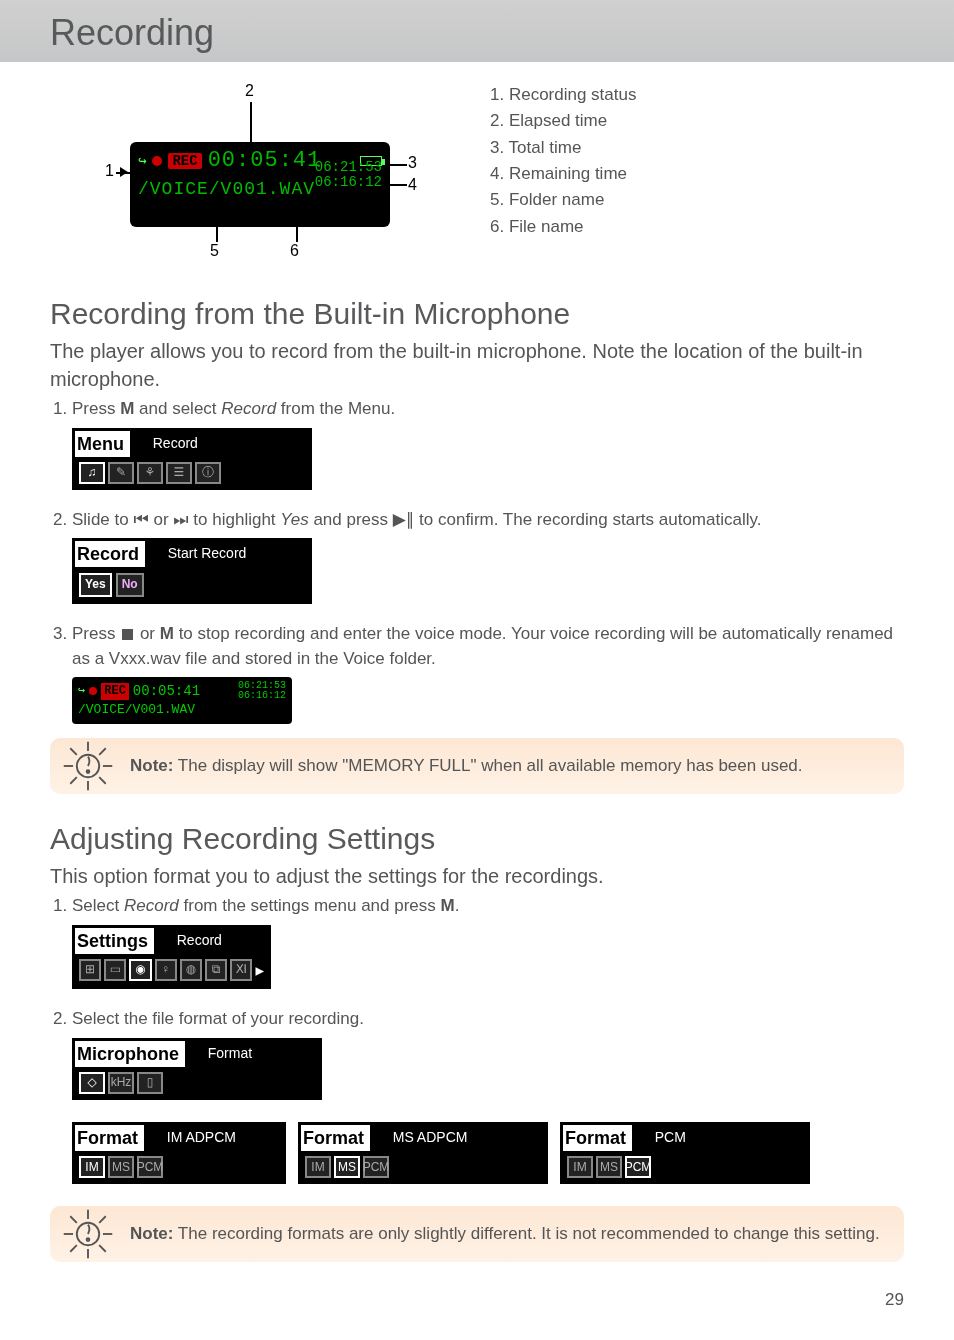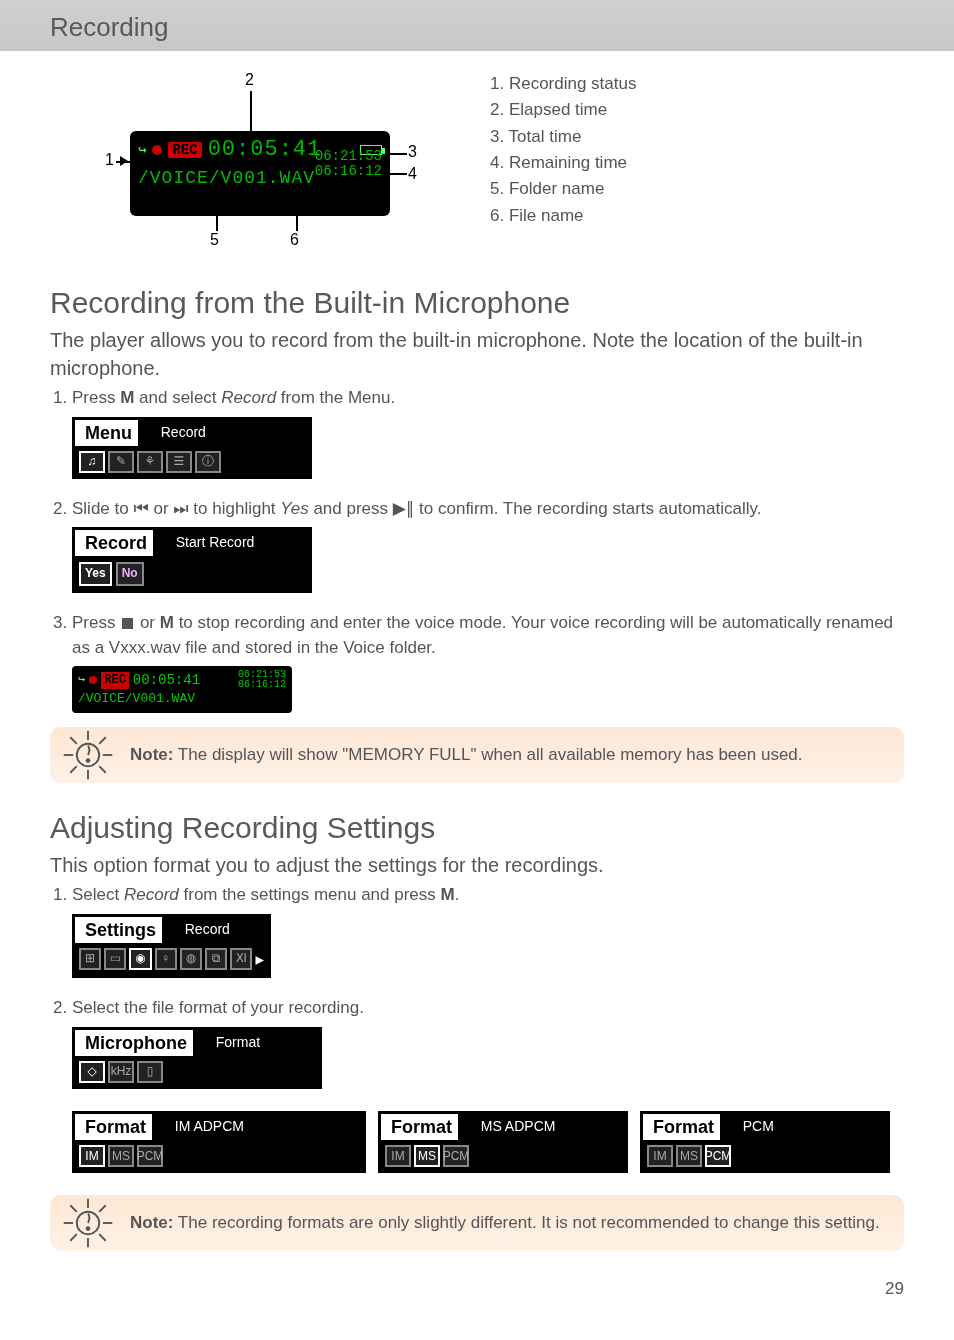--- a/index.html
+++ b/index.html
@@ -7,21 +7,21 @@
     font-family: "Segoe UI", "Helvetica Neue", Arial, sans-serif;
     color: #58595b;
     width: 954px;
     background: #fff;
     padding: 0 0 30px 0;
   }
   .page-header {
     background: linear-gradient(#d0d0d0,#c6c7c8);
     padding: 12px 6px 8px 50px;
     color: #58595b;
-    font-size: 26px;
+    font-size: 36px;
     font-weight: 400;
     border-radius: 0 0 0 0;
   }
   .content { padding: 20px 50px 0 50px; }
   .diagram-row { display: flex; gap: 60px; align-items: flex-start; margin-bottom: 25px;}
   .diagram-box { position: relative; width: 380px; height: 190px; }
   .lcd {
     position: absolute; left: 80px; top: 60px;
     width: 260px; height: 85px;
     background: #000; color: #0b0; border-radius: 6px;
@@ -45,21 +45,21 @@
   ol.steps { list-style: decimal; padding-left: 22px; font-size:17px; color:#555;}
   ol.steps > li { margin-bottom: 10px; line-height:1.45;}
   .bold { font-weight:700; color:#555;}
   .italic { font-style: italic;}
   .mini-lcd {
     display:inline-block; background:#fff; border:3px solid #000; margin:6px 0 8px 0;
     font-family: Arial, sans-serif;
   }
   .mini-lcd .tab {
     display:inline-block; background:#fff; color:#000; font-weight:bold;
-    font-size:18px; padding:0 6px 0 10px; border-bottom:2px solid #000;
+    font-size:18px; padding:0 6px 0 2px; border-bottom:2px solid #000;
     position:relative;
   }
   .mini-lcd .tab::after{
     content:""; position:absolute; right:-12px; top:0; width:0;height:0;
     border-top:0 solid transparent; border-bottom:22px solid transparent; border-left:12px solid #000;
   }
   .mini-lcd .header-right {
     display:inline-block; background:#000; color:#fff; font-size:14px;
     padding:2px 6px 2px 18px; vertical-align:top;
   }
@@ -260,21 +260,21 @@
           </div>
           <div class="row-icons">
             <span class="icon-box sel">◇</span>
             <span class="icon-box">kHz</span>
             <span class="icon-box">▯</span>
           </div>
         </div>
       </div>
 
       <div class="format-row">
-        <div class="mini-lcd" style="width:294px;">
+        <div class="mini-lcd" style="width:214px;">
           <div style="background:#000;">
             <span class="tab">Format</span>
             <span class="header-right">IM ADPCM</span>
           </div>
           <div class="row-icons">
             <span class="icon-box sel">IM</span>
             <span class="icon-box">MS</span>
             <span class="icon-box">PCM</span>
           </div>
         </div>

